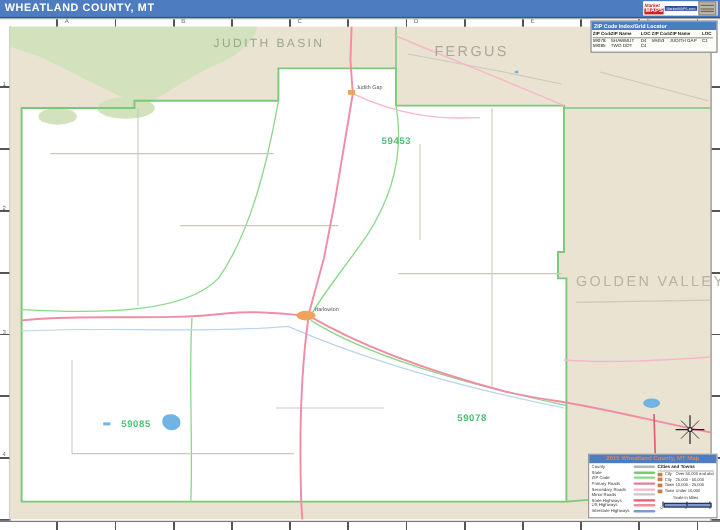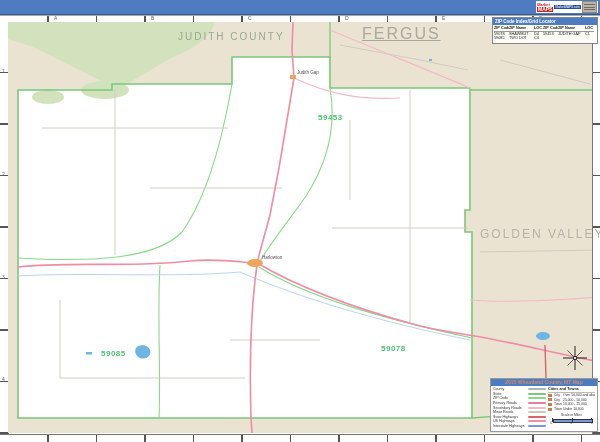--- a/index.html
+++ b/index.html
@@ -72,20 +72,21 @@
   .c-county{background:#b5b5b5;} .c-state{background:#7bc87b;} .c-zip{background:#8ad88a;}
   .c-prim{background:#e87d9a;} .c-sec{background:#f6b8c8;} .c-min{background:#ccc8bd;}
   .c-sthwy{background:#e06070;} .c-ushwy{background:#f08ca6;} .c-int{background:#7a9ad4;}
 </style>
 </head>
 <body>
 
 <div id="page">
 
   <div class="title-bar">
+    <div class="title-text">WHEATLAND COUNTY, MT</div>
     <div class="logo">
       <div class="logo-main">
         <span class="logo-line1">Market</span>
         <span class="logo-line2">MAPS</span>
       </div>
       <span class="logo-tag">MarketMAPS.com</span>
       <span class="logo-badge">
           <i></i>
           <i></i>
           <i></i>
@@ -173,22 +174,22 @@
 
     <g stroke="#222" stroke-width="1">
       <path d="M575,346 L575,370"></path>
       <path d="M563,358 L587,358"></path>
       <path d="M567.5,350.5 L582.5,365.5" stroke-width="0.7"></path>
       <path d="M582.5,350.5 L567.5,365.5" stroke-width="0.7"></path>
       <circle cx="575" cy="358" r="1.6" fill="#fff"></circle>
     </g>
   </svg>
 
-  <div class="map-label" style="left:178px;top:31px;font-size:10px;color:#98a892;">JUDITH COUNTY</div>
-  <div class="map-label" style="left:362px;top:25px;font-size:16px;text-decoration:underline;">FERGUS</div>
+  <div class="map-label" style="left:178px;top:31px;font-size:10px;color:#98a892;">JUDITH BASIN</div>
+  <div class="map-label" style="left:362px;top:36px;font-size:12px;">FERGUS</div>
   <div class="map-label" style="left:480px;top:227px;font-size:12px;color:#b5b2a6;">GOLDEN VALLEY</div>
 
   <div class="zip-label" style="left:318px;top:113px;">59453</div>
   <div class="zip-label" style="left:101px;top:349px;">59085</div>
   <div class="zip-label" style="left:381px;top:344px;">59078</div>
 
   <div class="town-label" style="left:297px;top:70px;">Judith Gap</div>
   <div class="town-label" style="left:262px;top:255px;">Harlowton</div>
 
   <div class="zip-locator">

